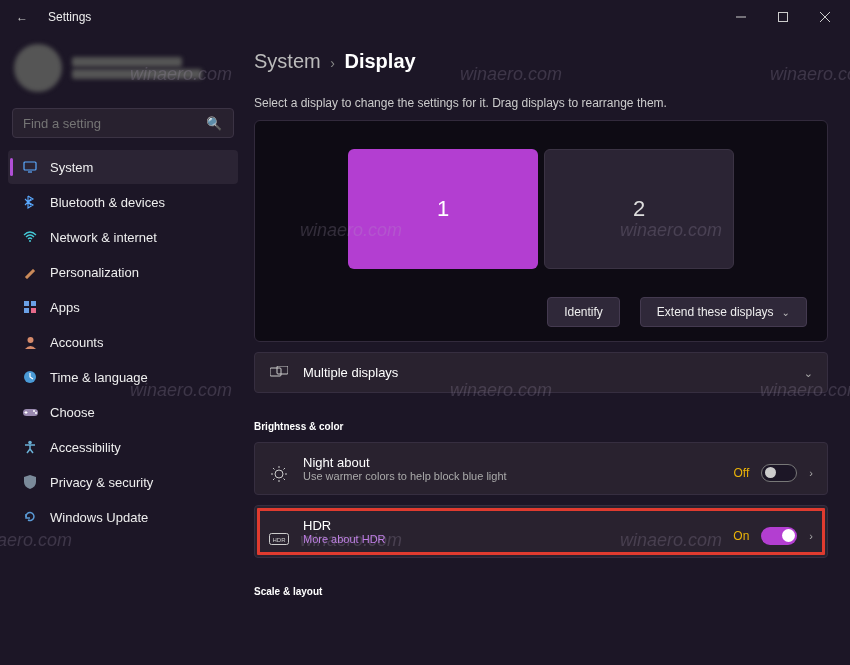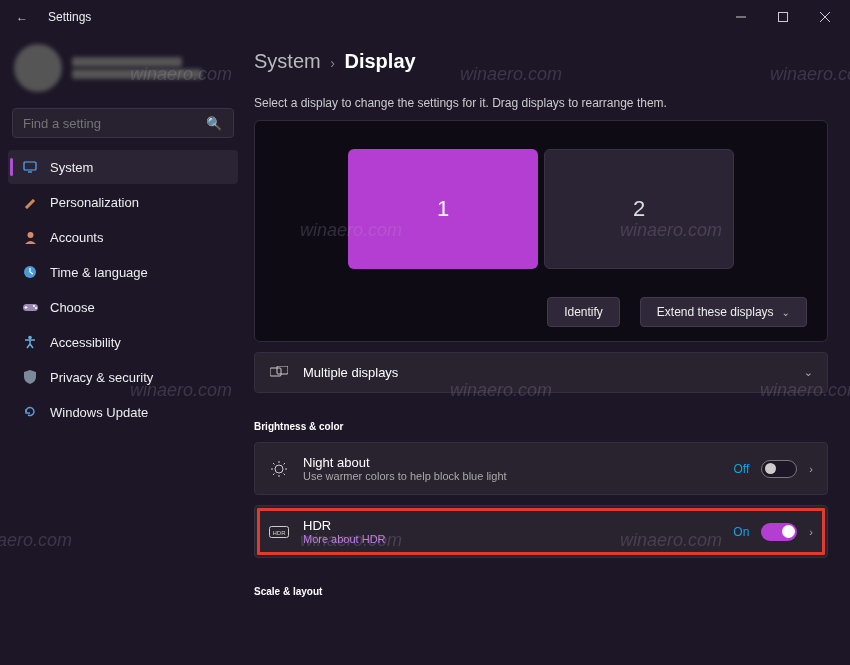--- a/index.html
+++ b/index.html
@@ -43,36 +43,36 @@
 
   .monitors { background: #0e0b14; border:1px solid #322a3c; border-radius: 6px; padding: 28px 20px 14px 20px; }
   .monitor-row { display:flex; justify-content:center; gap:6px; }
   .monitor { width: 190px; height: 120px; border-radius: 6px; display:flex; align-items:center; justify-content:center; font-size: 22px; color:#fff; }
   .monitor.sel { background: #b33ed1; }
   .monitor.unsel { background: #2b2434; border:1px solid #3b3344; color:#ddd; }
   .monitor-btns { display:flex; justify-content:flex-end; gap:20px; margin-top: 28px; }
   .btn { background:#2f2839; border:1px solid #443a50; border-radius:4px; padding:7px 16px; font-size:12px; color:#eee; cursor:pointer; display:flex; align-items:center; gap:8px; }
   .btn .chev { font-size:10px; color:#bbb; }
 
-  .card { background:#29222f; border:1px solid #362e40; border-radius:4px; margin-top:10px; padding:12px 14px; display:flex; align-items:center; gap:14px; }
+  .card { background:#29222f; border:1px solid #362e40; border-radius:4px; margin-top:10px; padding:12px 14px; display:flex; align-items:flex-end; gap:14px; }
   .card .ico { width:20px; color:#ccc; font-size:14px; display:flex; justify-content:center; }
   .card .txt { flex:1; }
   .card .txt .t1 { font-size:13px; color:#fff; }
   .card .txt .t2 { font-size:11px; color:#aaa; }
   .card .right { display:flex; align-items:center; gap:12px; }
   .card .chev { color:#aaa; font-size:11px; }
 
   .section-h { font-size:10px; font-weight:600; margin-top:28px; margin-bottom:2px; }
 
   .toggle { width:36px; height:18px; border-radius:10px; position:relative; }
   .toggle.off { background:#1c1626; border:1px solid #777; }
   .toggle.off::after { content:""; position:absolute; left:3px; top:2px; width:11px; height:11px; border-radius:50%; background:#ccc; }
   .toggle.on { background:#b33ed1; }
   .toggle.on::after { content:""; position:absolute; right:2px; top:2px; width:13px; height:13px; border-radius:50%; background:#fff; }
-  .toggle-label { font-size:12px; color:#0ea5e9; }
+  .toggle-label { font-size:12px; color:#eab308; }
   .link { color:#c17de8; font-size:11px; cursor:pointer; }
 
   .highlight { outline: 3px solid #e03b2f; outline-offset: -6px; }
 
   .watermark { position:absolute; color:rgba(180,170,195,0.22); font-size:18px; font-style:italic; pointer-events:none; }
   .wm1 { top:64px; left:130px; }
   .wm2 { top:64px; left:460px; }
   .wm3 { top:64px; left:770px; }
   .wm4 { top:220px; left:300px; }
   .wm5 { top:220px; left:620px; }
@@ -127,25 +127,53 @@
           <span class="ico">
               <svg width="14" height="14">
                 <rect x="1" y="2" width="12" height="8" rx="1" fill="none" stroke="#5aa9ff" stroke-width="1.2"></rect>
                 <line x1="5" y1="12" x2="9" y2="12" stroke="#5aa9ff" stroke-width="1.2"></line>
               </svg>
             </span>
           <span>System</span>
         </div>
         <div class="nav-item">
           <span class="ico">
+              <svg width="12" height="14">
+                <path d="M4 1 L9 4 L4 7 L4 1 M4 7 L9 10 L4 13 L4 7 M1 4 L7 10 M1 10 L7 4" fill="none" stroke="#5aa9ff" stroke-width="1.1"></path>
+              </svg>
+            </span>
+          <span>Bluetooth &amp; devices</span>
+        </div>
+        <div class="nav-item">
+          <span class="ico">
+              <svg width="14" height="12">
+                <path d="M1 4 Q7 -2 13 4 M3 6 Q7 2 11 6 M5 8 Q7 6 9 8" fill="none" stroke="#44c9d6" stroke-width="1.3"></path>
+                <circle cx="7" cy="10" r="1" fill="#44c9d6"></circle>
+              </svg>
+            </span>
+          <span>Network &amp; internet</span>
+        </div>
+        <div class="nav-item">
+          <span class="ico">
               <svg width="14" height="14">
                 <path d="M2 12 L10 4 L12 6 L4 14 Z" fill="#c98a5b" stroke="#a36a40" stroke-width="0.5"></path>
               </svg>
             </span>
           <span>Personalization</span>
+        </div>
+        <div class="nav-item">
+          <span class="ico">
+              <svg width="13" height="13">
+                <rect x="0" y="0" width="5" height="5" fill="#6aa0e6"></rect>
+                <rect x="7" y="0" width="5" height="5" fill="#6aa0e6"></rect>
+                <rect x="0" y="7" width="5" height="5" fill="#6aa0e6"></rect>
+                <rect x="7" y="7" width="5" height="5" fill="#e66a8a"></rect>
+              </svg>
+            </span>
+          <span>Apps</span>
         </div>
         <div class="nav-item">
           <span class="ico">
               <svg width="13" height="13">
                 <circle cx="6.5" cy="4" r="3" fill="#d68a6a"></circle>
                 <path d="M1 13 Q6.5 7 12 13" fill="#d68a6a"></path>
               </svg>
             </span>
           <span>Accounts</span>
         </div>

